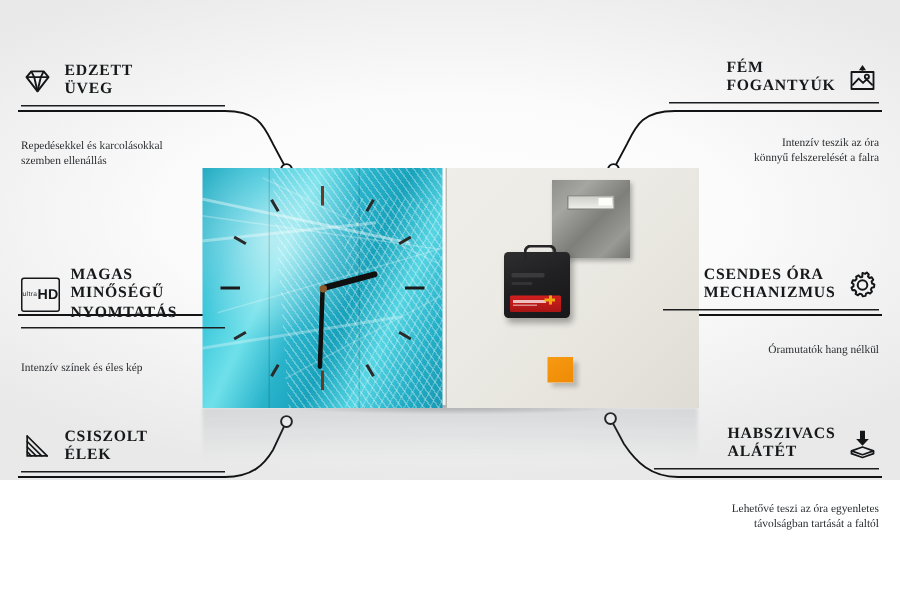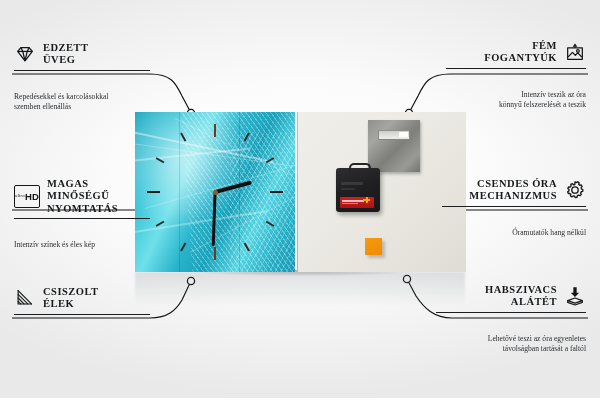--- a/index.html
+++ b/index.html
@@ -3,21 +3,21 @@
 <meta charset="utf-8">
 <style>
   html,body{margin:0;padding:0;}
   body{
     width:600px;height:400px;
     font-family:"Liberation Serif", serif;
     background:#ffffff;
     overflow:hidden;
   }
   #stage{
-    position:relative;width:600px;height:398px;
+    position:relative;width:600px;height:320px;
     background:
       radial-gradient(ellipse 70% 55% at 50% 45%, #ffffff 0%, #fbfbfb 45%, #f2f2f2 72%, #e9e9e9 100%);
   }
 
   
   .product{
     position:absolute;left:135px;top:112px;width:330px;height:160px;
   }
   .panel{position:absolute;top:0;height:100%;}
 
@@ -118,21 +118,21 @@
   svg.lines{position:absolute;left:0;top:0;width:600px;height:400px;pointer-events:none;}
   .callout{position:absolute;}
   .callout .head{display:flex;align-items:center;gap:7px;}
   .callout.left .head{justify-content:flex-start;}
   .callout.right .head{justify-content:flex-end;}
   .ttl{
     font-family:"Liberation Serif", serif;
     font-size:10.5px;letter-spacing:.5px;color:#16181a;line-height:1.18;font-weight:700;
     text-transform:uppercase;
   }
-  .callout.right .ttl{text-align:right;}
+  .callout.right .ttl{}
   .rule{height:1px;background:#1b1d1f;margin-top:3px;}
   .sub{
     font-family:"Liberation Serif", serif;
     font-size:7.6px;color:#2a2d30;line-height:1.34;margin-top:21px;
   }
   .callout.right .sub{text-align:right;}
   .ico{width:22px;height:22px;flex:0 0 22px;color:#141618;}
   .ico svg{display:block;width:22px;height:22px;}
   .hdbox{
     width:24px;height:21px;border:1.6px solid #141618;border-radius:2px;
@@ -308,21 +308,21 @@
           <path d="M12 2.6 L9.4 6.4 H14.6 Z" fill="currentColor" stroke="none"></path>
           <path d="M12 6.4 V7.6"></path>
           <rect x="4" y="7.6" width="16" height="12.4"></rect>
           <path d="M4.6 17.4 L9.2 12.4 L12.4 15.6 L15 13 L19.4 17.4"></path>
           <circle cx="15.2" cy="11" r="1.5"></circle>
         </svg>
       </span>
     </div>
     <div class="rule"></div>
     <div class="sub">
-      <span>Intenzív teszik az óra</span><br><span>könnyű felszerelését a teszik</span>
+      <span>Intenzív teszik az óra</span><br><span>könnyű felszerelését a falra</span>
     </div>
   </div>
 
   <div class="callout right" style="right:14px;top:284px;width:150px;">
     <div class="head">
       <span class="ttl">
         <span>HABSZIVACS</span><br><span>ALÁTÉT</span>
       </span>
       <span class="ico">
         <svg viewBox="0 0 24 24" fill="none" stroke="currentColor" stroke-width="1.3" stroke-linejoin="round">

